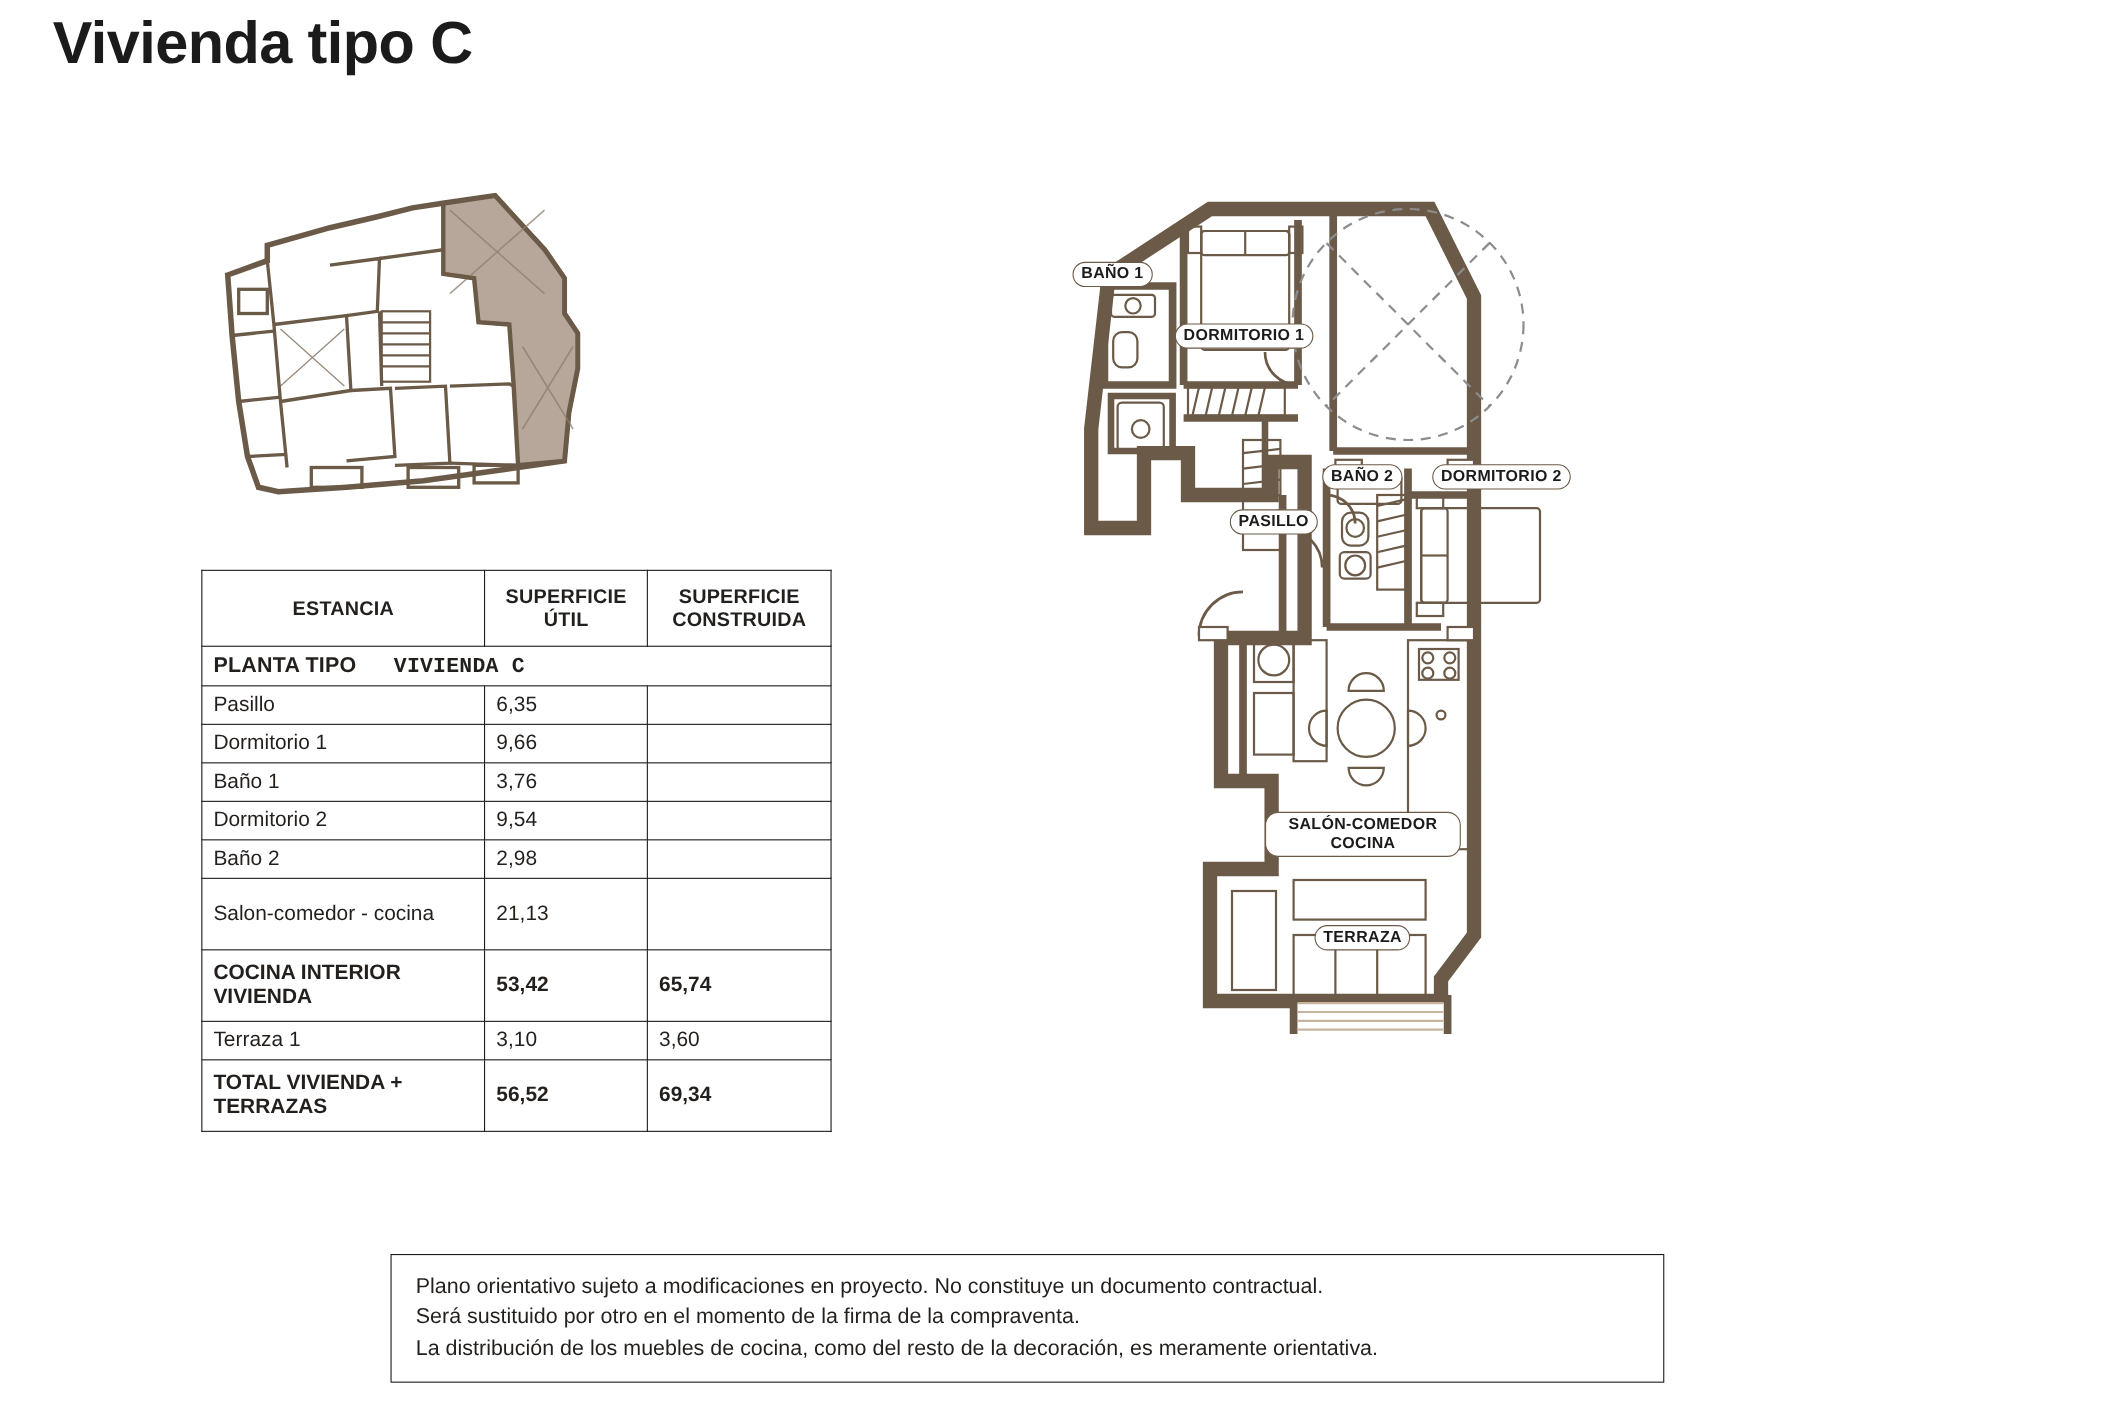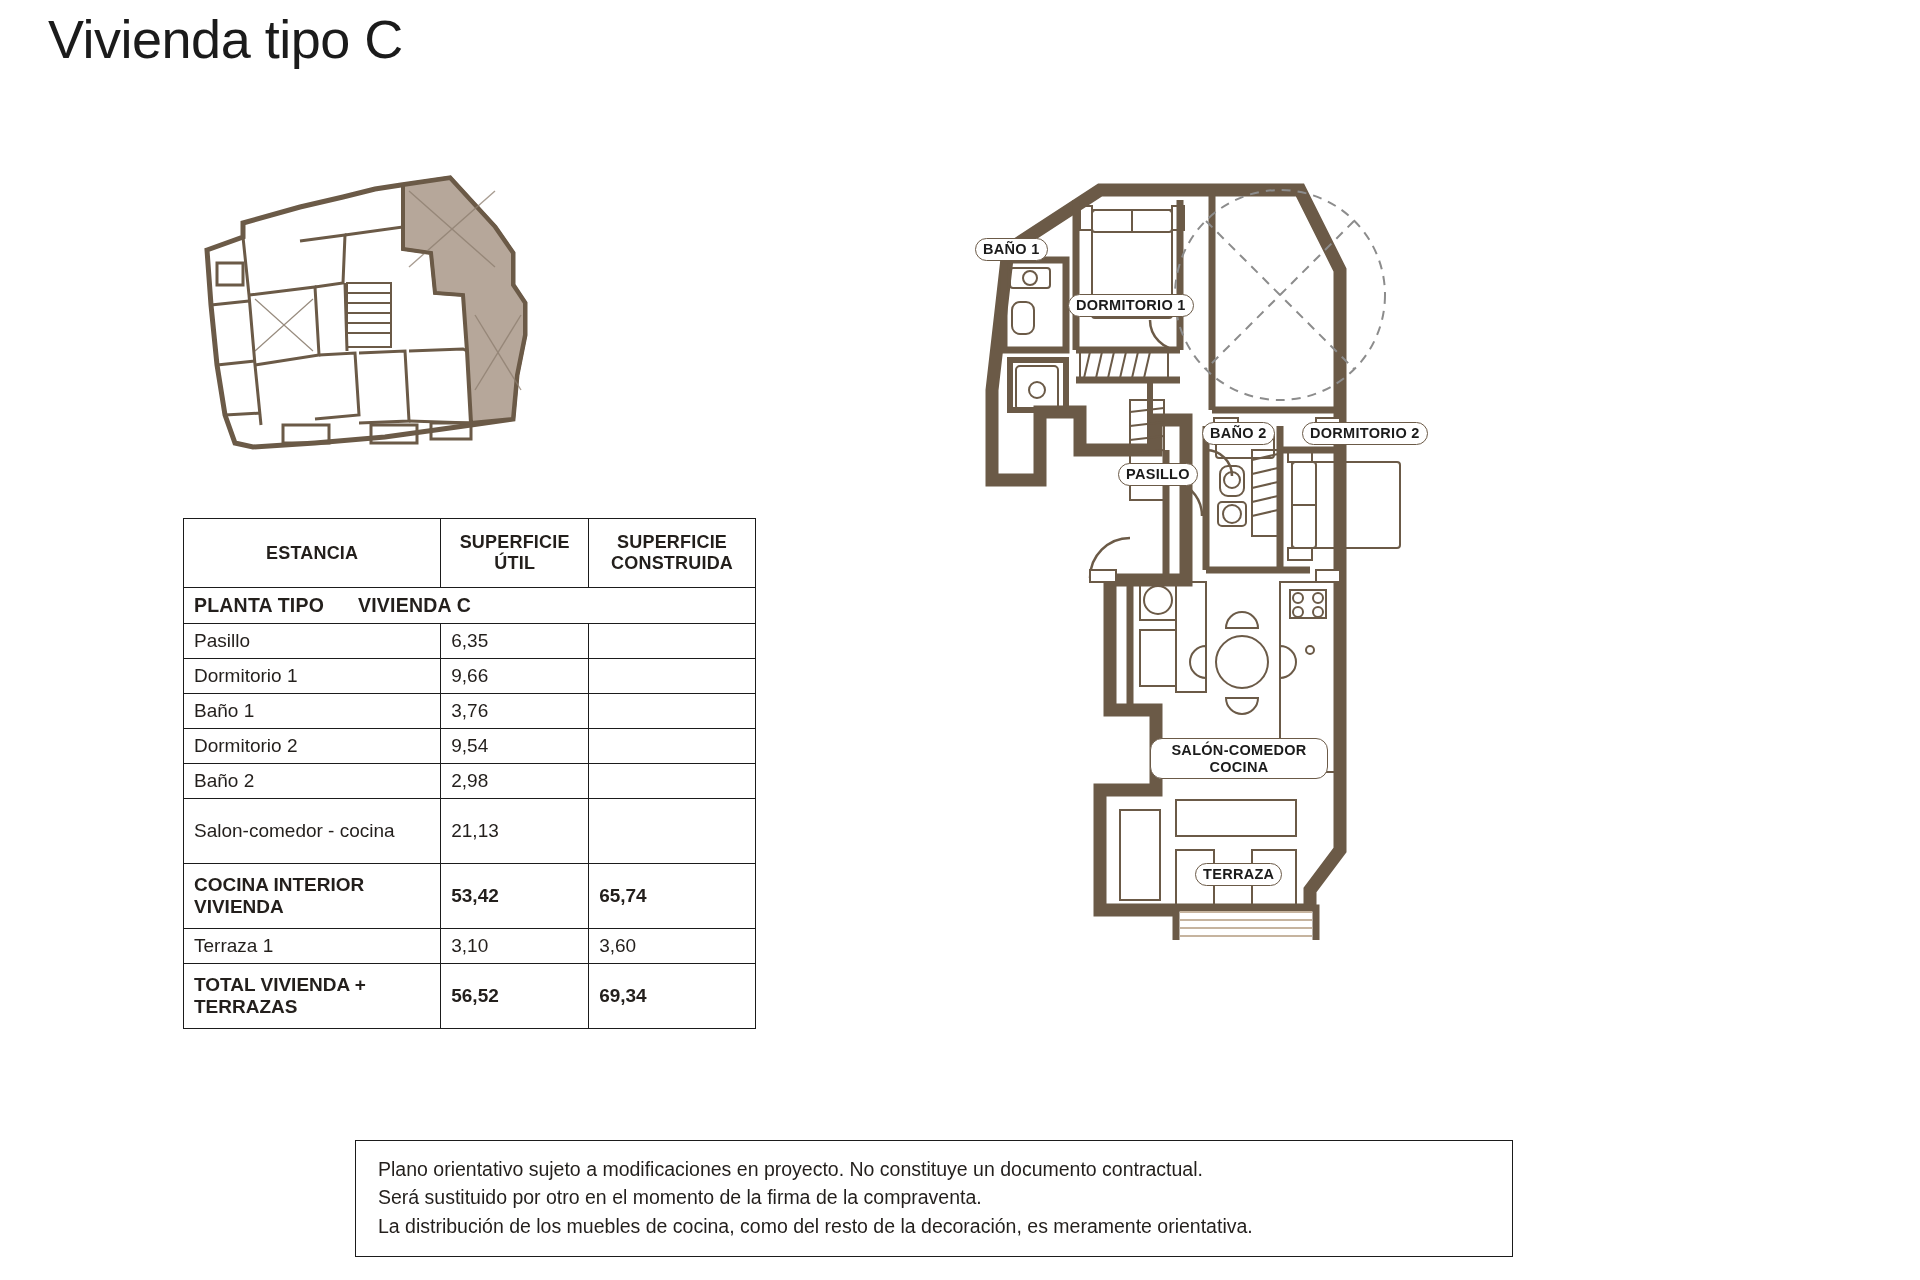--- a/index.html
+++ b/index.html
@@ -21,21 +21,21 @@
     width: 1920px;
     height: 1280px;
   }
 
   
   .title {
     position: absolute;
     left: 48px;
     top: 8px;
     font-size: 54px;
-    font-weight: 400;
+    font-weight: 700;
     letter-spacing: -0.5px;
     color: #1b1b1b;
     white-space: nowrap;
   }
 
   
   .keyplan {
     position: absolute;
     left: 195px;
     top: 175px;
@@ -75,20 +75,21 @@
   .row-head td {
     font-weight: 700;
     font-size: 19.5px;
     letter-spacing: 0.2px;
     padding-top: 7px;
     padding-bottom: 7px;
   }
   .row-head .sub {
     display: inline-block;
     padding-left: 34px;
+    font-family: Liberation Mono, monospace;
   }
   td.room { text-align: left; font-size: 19px; }
   td.num  { text-align: left; font-size: 19px; }
   tr.total td { font-weight: 700; }
   tr.tall td { height: 52px; }
   td.wrap { line-height: 1.18; }
 
   
   .floorplan {
     position: absolute;
@@ -434,21 +435,21 @@
     
     <div class="rlabel" style="left:-5px; top:88px;">BAÑO 1</div>
     <div class="rlabel" style="left:88px; top:144px;">DORMITORIO 1</div>
     <div class="rlabel" style="left:222px; top:272px;">BAÑO 2</div>
     <div class="rlabel" style="left:322px; top:272px;">DORMITORIO 2</div>
     <div class="rlabel" style="left:138px; top:313px;">PASILLO</div>
     <div class="rlabel two" style="left:170px; top:588px; width:178px; box-sizing:border-box;">
       <span>SALÓN-COMEDOR</span><br>
       <span>COCINA</span>
     </div>
-    <div class="rlabel" style="left:215px; top:713px;">TERRAZA</div>
+    <div class="rlabel" style="left:215px; top:691px;">TERRAZA</div>
   </div>
 
   <div class="note">
     <p>Plano orientativo sujeto a modificaciones en proyecto. No constituye un documento contractual.</p>
     <p>Será sustituido por otro en el momento de la firma de la compraventa.</p>
     <p>La distribución de los muebles de cocina, como del resto de la decoración, es meramente orientativa.</p>
   </div>
 
 </div>
 

